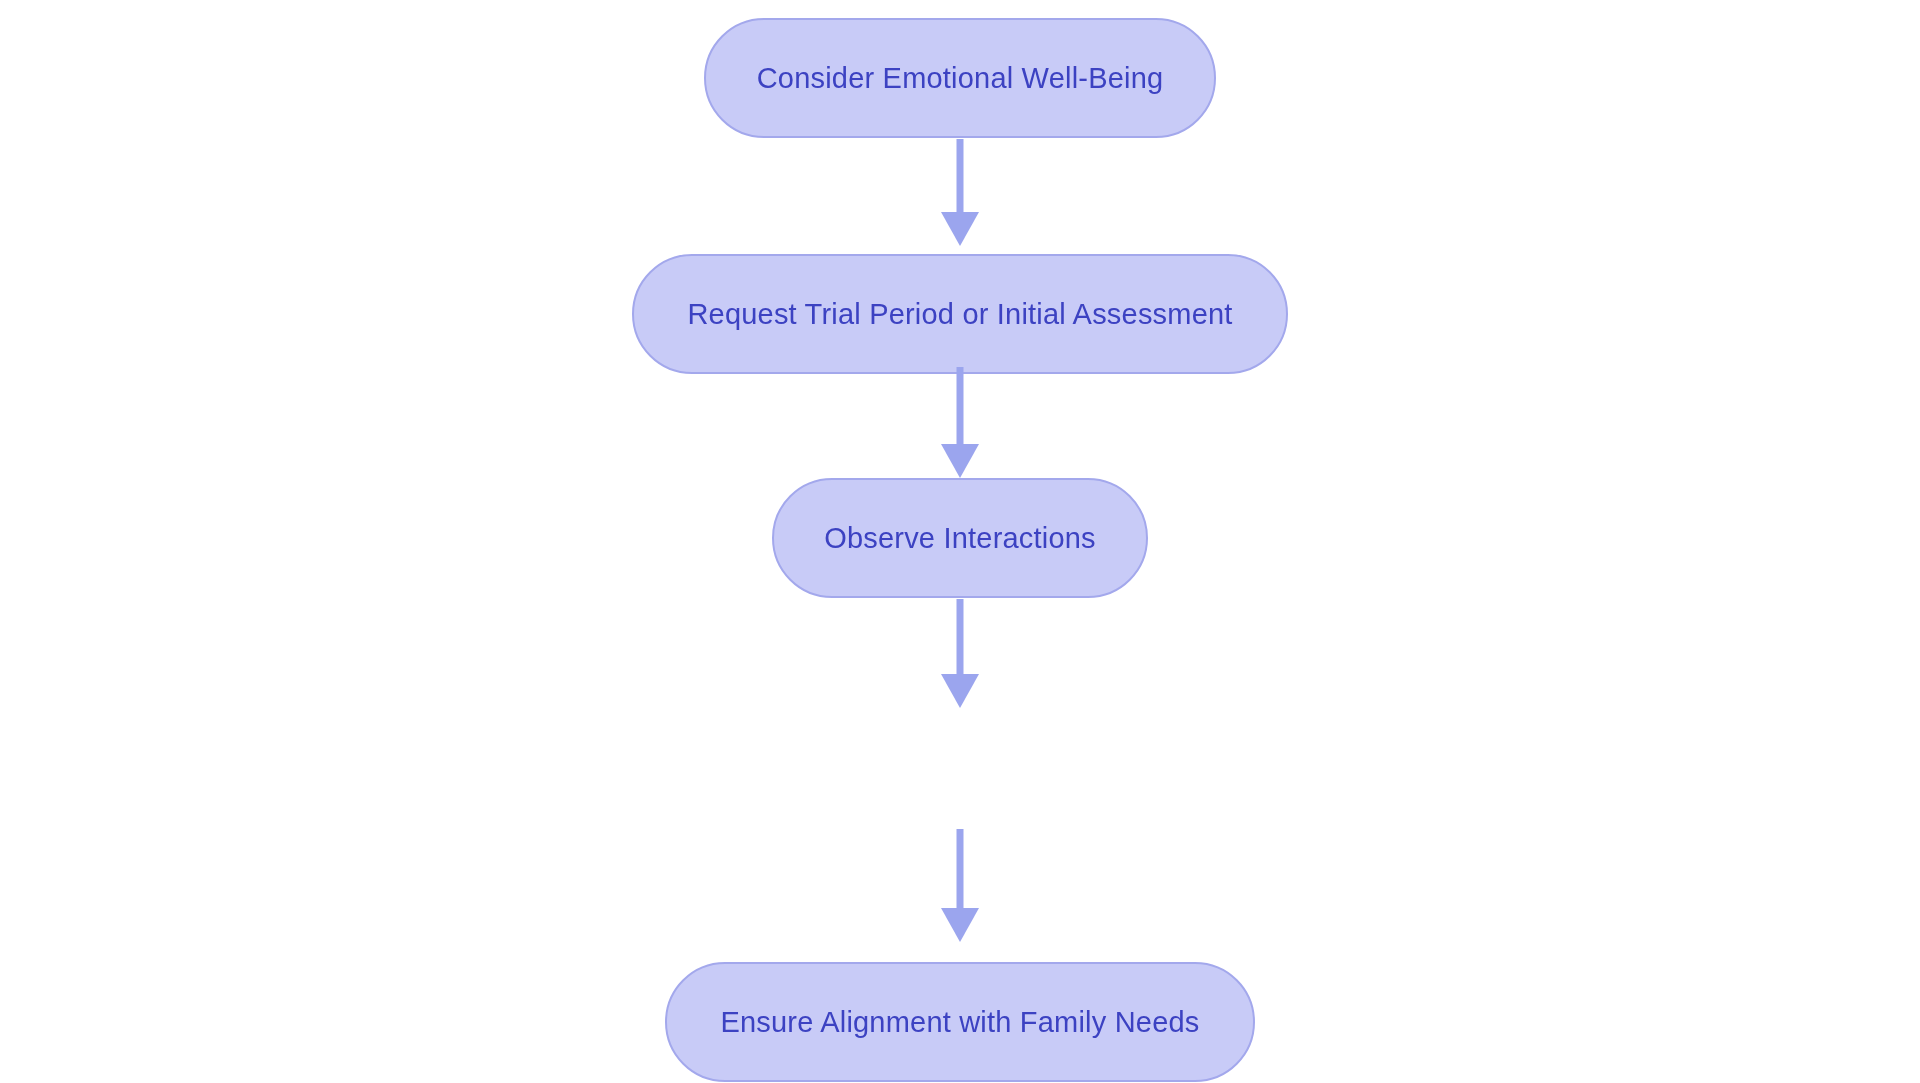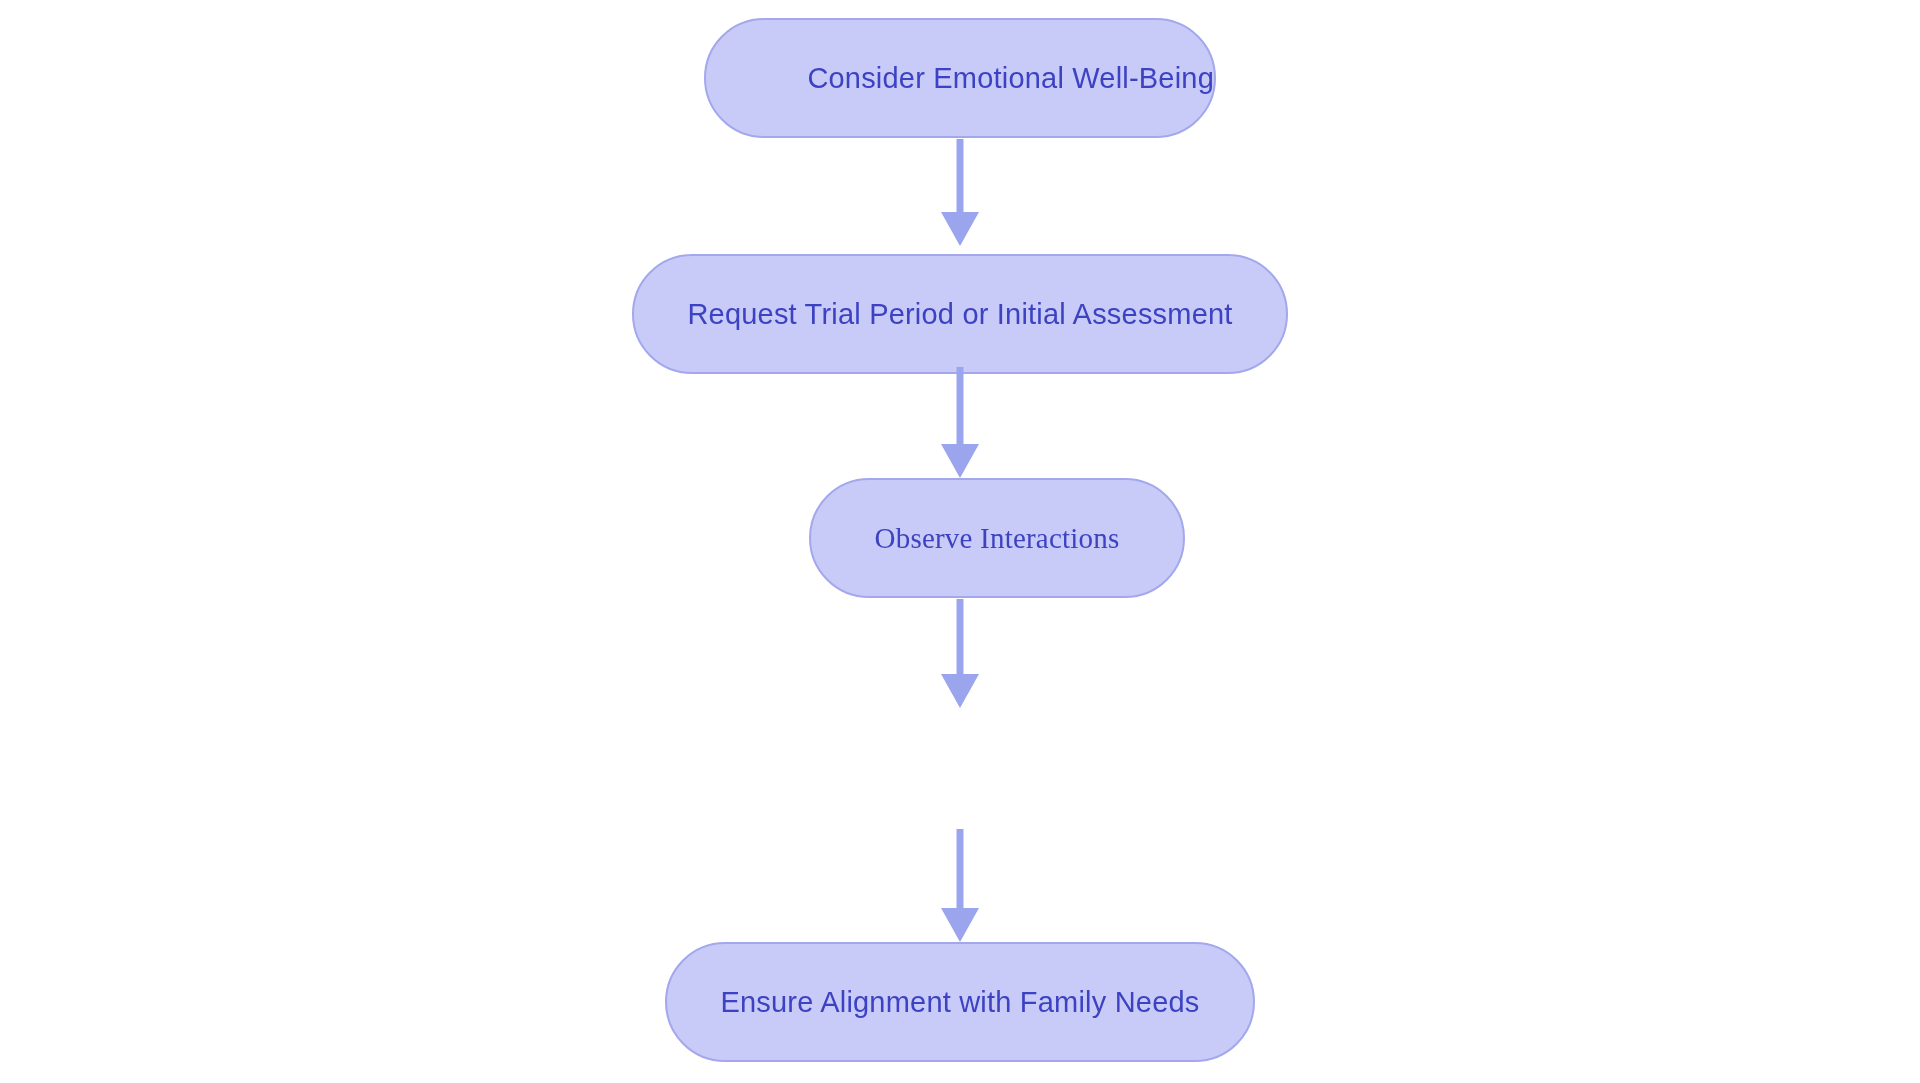--- a/index.html
+++ b/index.html
@@ -28,25 +28,25 @@
     text-align: center;
   }
   .node .label {
     color: var(--text, #3c42c2);
     font-size: 29px;
     font-weight: 400;
     letter-spacing: 0.2px;
     line-height: 1.2;
     white-space: nowrap;
   }
-  .n1 { left: 704px; top: 18px;  width: 512px; justify-content: flex-end; }
+  .n1 { left: 704px; top: 18px;  width: 512px; }
   .n2 { left: 632px; top: 254px; width: 656px; }
-  .n3 { left: 809px; top: 478px; width: 376px; font-family: Liberation Serif, serif; }
+  .n3 { left: 772px; top: 478px; width: 376px; }
   .n4 { left: 714px; top: 708px; width: 492px; }
-  .n5 { left: 665px; top: 942px; width: 590px; }
+  .n5 { left: 665px; top: 962px; width: 590px; }
 
   .arrow {
     position: absolute;
     left: 941px; 
     width: 38px;
   }
   .arrow .line {
     position: absolute;
     left: 50%;
     transform: translateX(-50%);

